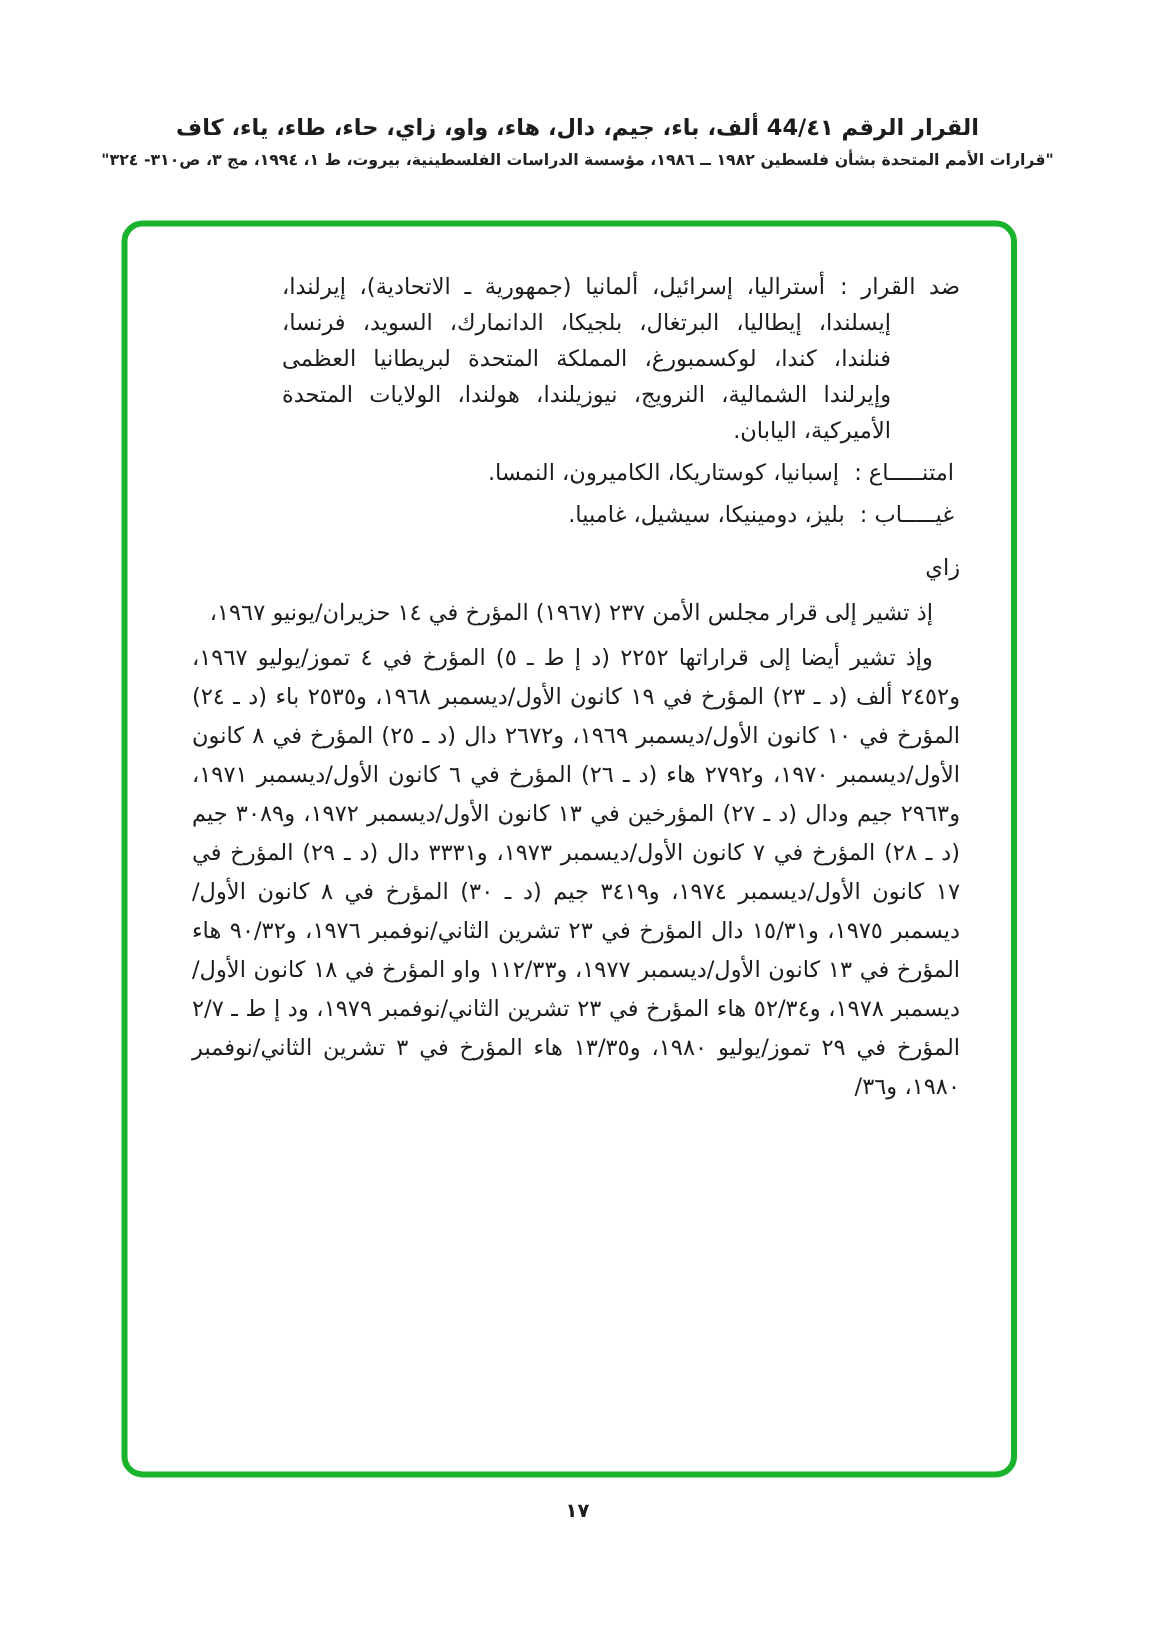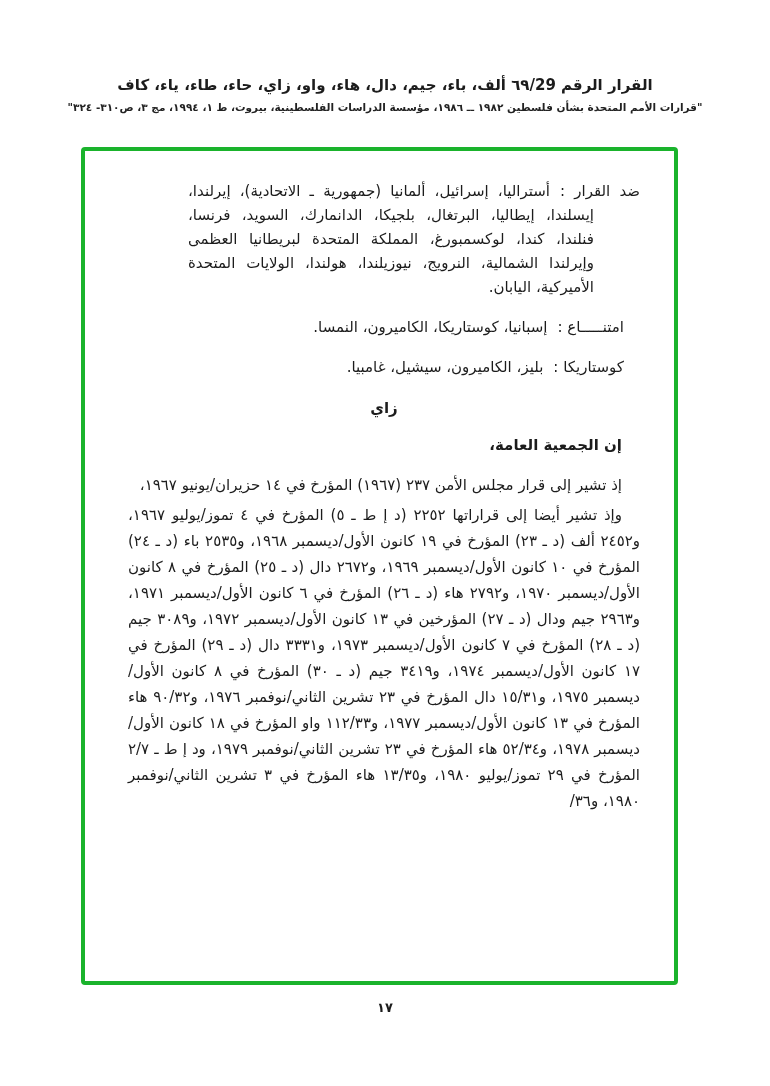--- a/index.html
+++ b/index.html
@@ -22,41 +22,40 @@
     margin-top: 7px;
     font-size: 10.5px;
     font-weight: bold;
     color: #222;
   }
   .green-frame {
     position: absolute;
     left: 81px; top: 147px;
     width: 597px; height: 838px;
     border: 4px solid #1ab32c;
-    border-radius: 4px;
+    border-radius: 14px;
     box-sizing: border-box;
   }
   .frame-content {
     direction: rtl;
     padding: 28px 34px 0 43px;
     font-size: 15px;
     line-height: 24px;
   }
   .vote-block {
     margin: 0 0 0 60px;
     text-align: justify;
     text-indent: -46px;
     padding-right: 46px;
   }
-  .vote-line { margin: 16px; text-align: right; }
+  .vote-line { margin: 4px; text-align: right; }
   .lbl { margin-inline-end: 10px; }
   .section-headings {
     margin-top: 10px;
-    text-align: center;
-    font-weight: bold;
+    font-weight: normal;
     line-height: 26px;
   }
   .opening {
     margin-top: 12px;
     font-weight: bold;
     text-indent: 18px;
   }
   .para {
     margin: 4px 0 0 0;
     text-align: justify;
@@ -70,38 +69,37 @@
     top: 1000px;
     text-align: center;
     font-size: 13px;
     font-weight: bold;
   }
 </style>
 </head>
 <body>
 
 <div class="header">
-  <div class="doc-title">القرار الرقم ٦٩/29 ألف، باء، جيم، دال، هاء، واو، زاي، حاء، طاء، ياء، كاف</div>
+  <div class="doc-title">القرار الرقم 44/٤١ ألف، باء، جيم، دال، هاء، واو، زاي، حاء، طاء، ياء، كاف</div>
   <div class="doc-source">"قرارات الأمم المتحدة بشأن فلسطين ١٩٨٢ ــ ١٩٨٦، مؤسسة الدراسات الفلسطينية، بيروت، ط ١، ١٩٩٤، مج ٣، ص٣١٠- ٣٢٤"</div>
 </div>
 
 <div class="green-frame">
   <div class="frame-content">
 
     <p class="vote-block"><span class="lbl">ضد القرار :</span><span>أستراليا، إسرائيل، ألمانيا (جمهورية ـ الاتحادية)، إيرلندا، إيسلندا، إيطاليا، البرتغال، بلجيكا، الدانمارك، السويد، فرنسا، فنلندا، كندا، لوكسمبورغ، المملكة المتحدة لبريطانيا العظمى وإيرلندا الشمالية، النرويج، نيوزيلندا، هولندا، الولايات المتحدة الأميركية، اليابان.</span></p>
 
     <p class="vote-line"><span class="lbl">امتنـــــاع :</span><span>إسبانيا، كوستاريكا، الكاميرون، النمسا.</span></p>
 
-    <p class="vote-line"><span class="lbl">كوستاريكا :</span><span>بليز، الكاميرون، سيشيل، غامبيا.</span></p>
+    <p class="vote-line"><span class="lbl">غيـــــاب :</span><span>بليز، دومينيكا، سيشيل، غامبيا.</span></p>
 
     <div class="section-headings">
       <div>زاي</div>
     </div>
 
-    <p class="opening">إن الجمعية العامة،</p>
 
     <p class="para"><span class="lead">إذ تشير</span><span> إلى قرار مجلس الأمن ٢٣٧ (١٩٦٧) المؤرخ في ١٤ حزيران/يونيو ١٩٦٧،</span></p>
 
     <p class="para"><span class="lead">وإذ تشير أيضا</span><span> إلى قراراتها ٢٢٥٢ (د إ ط ـ ٥) المؤرخ في ٤ تموز/يوليو ١٩٦٧، و٢٤٥٢ ألف (د ـ ٢٣) المؤرخ في ١٩ كانون الأول/ديسمبر ١٩٦٨، و٢٥٣٥ باء (د ـ ٢٤) المؤرخ في ١٠ كانون الأول/ديسمبر ١٩٦٩، و٢٦٧٢ دال (د ـ ٢٥) المؤرخ في ٨ كانون الأول/ديسمبر ١٩٧٠، و٢٧٩٢ هاء (د ـ ٢٦) المؤرخ في ٦ كانون الأول/ديسمبر ١٩٧١، و٢٩٦٣ جيم ودال (د ـ ٢٧) المؤرخين في ١٣ كانون الأول/ديسمبر ١٩٧٢، و٣٠٨٩ جيم (د ـ ٢٨) المؤرخ في ٧ كانون الأول/ديسمبر ١٩٧٣، و٣٣٣١ دال (د ـ ٢٩) المؤرخ في ١٧ كانون الأول/ديسمبر ١٩٧٤، و٣٤١٩ جيم (د ـ ٣٠) المؤرخ في ٨ كانون الأول/ديسمبر ١٩٧٥، و١٥/٣١ دال المؤرخ في ٢٣ تشرين الثاني/نوفمبر ١٩٧٦، و٩٠/٣٢ هاء المؤرخ في ١٣ كانون الأول/ديسمبر ١٩٧٧، و١١٢/٣٣ واو المؤرخ في ١٨ كانون الأول/ديسمبر ١٩٧٨، و٥٢/٣٤ هاء المؤرخ في ٢٣ تشرين الثاني/نوفمبر ١٩٧٩، ود إ ط ـ ٢/٧ المؤرخ في ٢٩ تموز/يوليو ١٩٨٠، و١٣/٣٥ هاء المؤرخ في ٣ تشرين الثاني/نوفمبر ١٩٨٠، و٣٦/</span></p>
 
   </div>
 </div>
 
 <div class="page-number">١٧</div>
 

